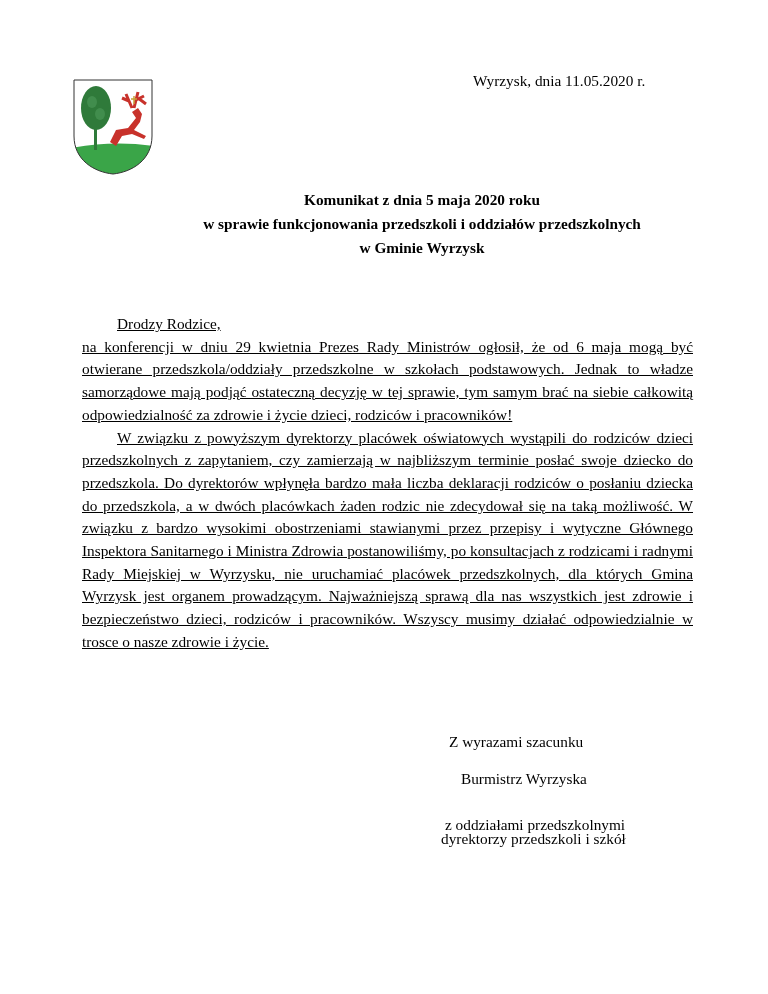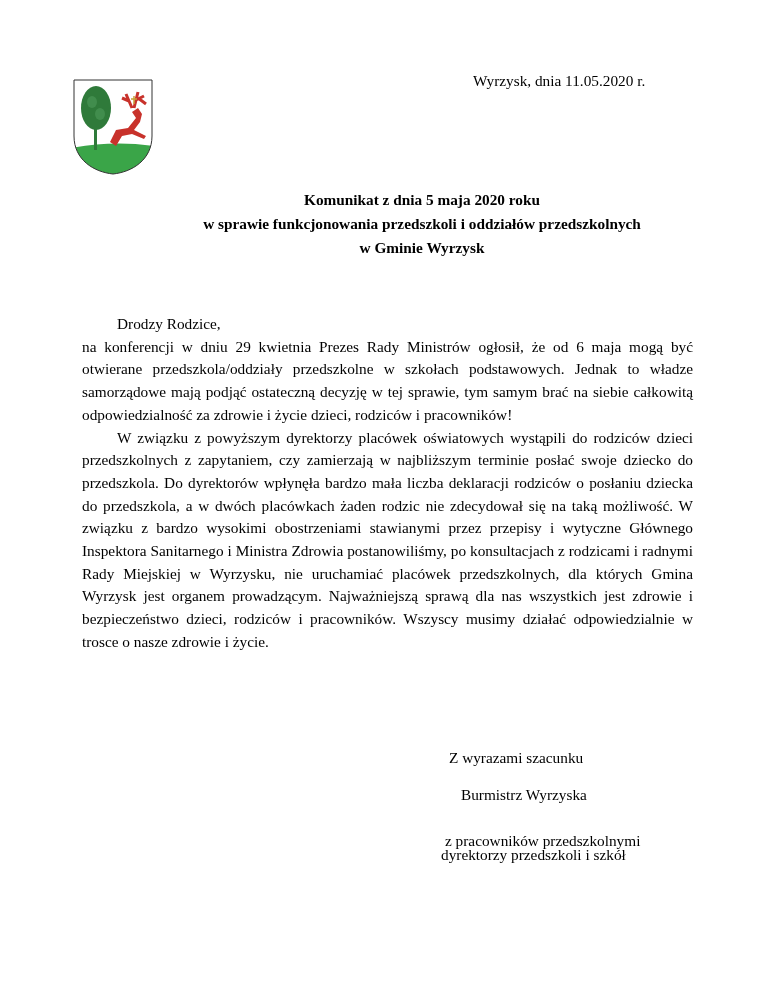--- a/index.html
+++ b/index.html
@@ -4,24 +4,24 @@
 <style>
   html, body { margin: 0; padding: 0; background: #ffffff; }
   body {
     width: 768px; height: 994px; position: relative; overflow: hidden;
     font-family: "Liberation Serif", serif; color: #000; font-size: 15.3px;
   }
   .crest { position: absolute; left: 72px; top: 78px; width: 82px; height: 98px; }
   .date { position: absolute; left: 473px; top: 72px; font-size: 15.3px; }
   .title-block { position: absolute; left: 0; width: 768px; top: 188px; text-align: center; font-weight: bold; line-height: 24px; font-size: 15.3px; padding-left: 38px; }
   .body-block { position: absolute; left: 82px; top: 313px; width: 611px; line-height: 22.7px; text-align: justify; }
-  .body-block p { margin: 0; }
+  .body-block p { margin: 0; text-decoration: underline; }
   .greeting { text-indent: 35px; }
   .indent { text-indent: 35px; }
-  .sign { position: absolute; font-size: 15.3px; margin-top: 16px; }
+  .sign { position: absolute; font-size: 15.3px; }
 </style>
 </head>
 <body>
 
 <div class="crest">
   <svg width="82" height="98" viewBox="0 0 82 98">
     <defs>
       <clipPath id="shield">
           <path d="M2 2 H80 V58 C80 82 60 94 41 96 C22 94 2 82 2 58 Z"></path>
         </clipPath>
@@ -51,13 +51,13 @@
 
 <div class="body-block">
   <p class="greeting">Drodzy Rodzice,</p>
   <p>na konferencji w dniu 29 kwietnia Prezes Rady Ministrów ogłosił, że od 6 maja mogą być otwierane przedszkola/oddziały przedszkolne w szkołach podstawowych. Jednak to władze samorządowe mają podjąć ostateczną decyzję w tej sprawie, tym samym brać na siebie całkowitą odpowiedzialność za zdrowie i życie dzieci, rodziców i pracowników!</p>
   <p class="indent">W związku z powyższym dyrektorzy placówek oświatowych wystąpili do rodziców dzieci przedszkolnych z zapytaniem, czy zamierzają w najbliższym terminie posłać swoje dziecko do przedszkola. Do dyrektorów wpłynęła bardzo mała liczba deklaracji rodziców o posłaniu dziecka do przedszkola, a w dwóch placówkach żaden rodzic nie zdecydował się na taką możliwość. W związku z bardzo wysokimi obostrzeniami stawianymi przez przepisy i wytyczne Głównego Inspektora Sanitarnego i Ministra Zdrowia postanowiliśmy, po konsultacjach z rodzicami i radnymi Rady Miejskiej w Wyrzysku, nie uruchamiać placówek przedszkolnych, dla których Gmina Wyrzysk jest organem prowadzącym. Najważniejszą sprawą dla nas wszystkich jest zdrowie i bezpieczeństwo dzieci, rodziców i pracowników. Wszyscy musimy działać odpowiedzialnie w trosce o nasze zdrowie i życie.</p>
 </div>
 
 <div class="sign" style="left:449px; top:733px;">Z wyrazami szacunku</div>
 <div class="sign" style="left:461px; top:770px;text-align:center;">Burmistrz Wyrzyska</div>
 <div class="sign" style="left:441px; top:830px;">dyrektorzy przedszkoli i szkół</div>
-<div class="sign" style="left:445px; top:816px;">z pracowników przedszkolnymi</div>
+<div class="sign" style="left:445px; top:816px;">z oddziałami przedszkolnymi</div>
 
 </body></html>

